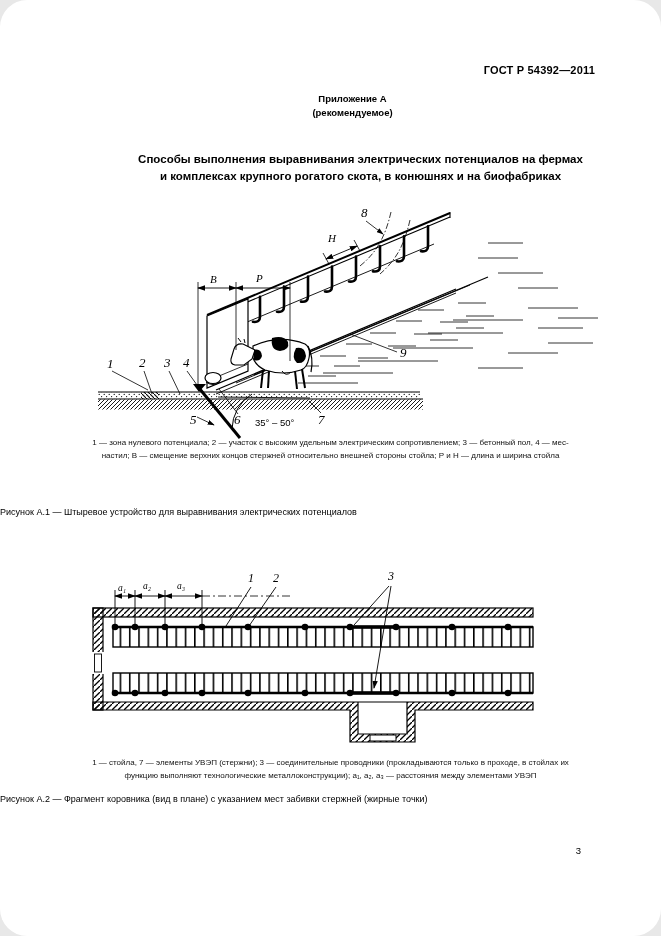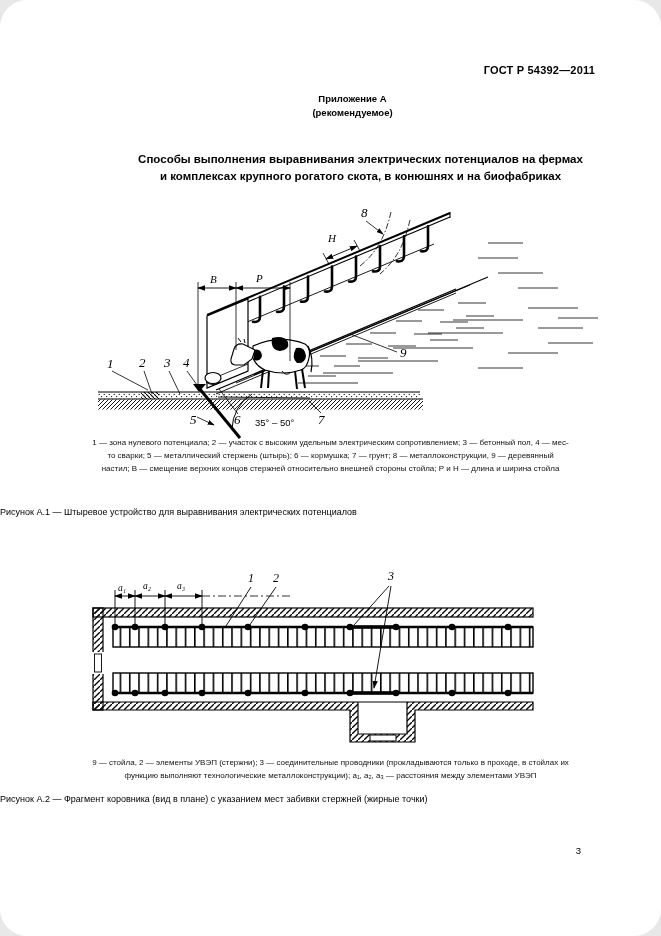--- a/index.html
+++ b/index.html
@@ -225,21 +225,20 @@
     <text class="lbl" x="132" y="226">5</text>
     <text class="lbl" x="176" y="226">6</text>
     <text class="lbl" x="260" y="226">7</text>
     <text class="lbl" x="303" y="19">8</text>
     <text class="lbl" x="342" y="159">9</text>
     <text class="ang" x="197" y="228">35° – 50°</text>
   </svg>
 
   <div class="legend legend1">
     <div>1 — зона нулевого потенциала; 2 — участок с высоким удельным электрическим сопротивлением; 3 — бетонный пол, 4 — мес-</div>
-    <div>то сварки; 5 — металлический стержень (штырь); 6 — кормушка; 7 — грунт; 8 — металлоконструкции, 9 — деревянный</div>
     <div>настил; В — смещение верхних концов стержней относительно внешней стороны стойла; Р и Н — длина и ширина стойла</div>
   </div>
   <div class="figcap figcap1">Рисунок А.1 — Штыревое устройство для выравнивания электрических потенциалов</div>
 
   <svg class="fig2" width="470" height="195" viewBox="0 0 470 195">
     <defs>
       <pattern id="whatch" width="6" height="6" patternUnits="userSpaceOnUse">
         <path d="M0,6 L6,0" stroke="#000" stroke-width="1.3"></path>
       </pattern>
       <pattern id="rungs" width="9.3" height="20" patternUnits="userSpaceOnUse">
@@ -314,19 +313,19 @@
       <line x1="188" y1="27" x2="161" y2="66"></line>
       <line x1="301" y1="26" x2="266" y2="65"></line>
       <line x1="303" y1="26" x2="286" y2="128" marker-end="url(#me2)"></line>
     </g>
     <text class="lblB" x="160" y="22">1</text>
     <text class="lblB" x="185" y="22">2</text>
     <text class="lblB" x="300" y="20">3</text>
   </svg>
 
   <div class="legend legend2">
-    <div>9 — стойла, 2 — элементы УВЭП (стержни); 3 — соединительные проводники (прокладываются только в проходе, в стойлах их</div>
+    <div>1 — стойла, 7 — элементы УВЭП (стержни); 3 — соединительные проводники (прокладываются только в проходе, в стойлах их</div>
     <div>функцию выполняют технологические металлоконструкции); a₁, a₂, a₃ — расстояния между элементами УВЭП</div>
   </div>
   <div class="figcap figcap2">Рисунок А.2 — Фрагмент коровника (вид в плане) с указанием мест забивки стержней (жирные точки)</div>
 
   <div class="page-num">3</div>
 </div>
 
 </body></html>

